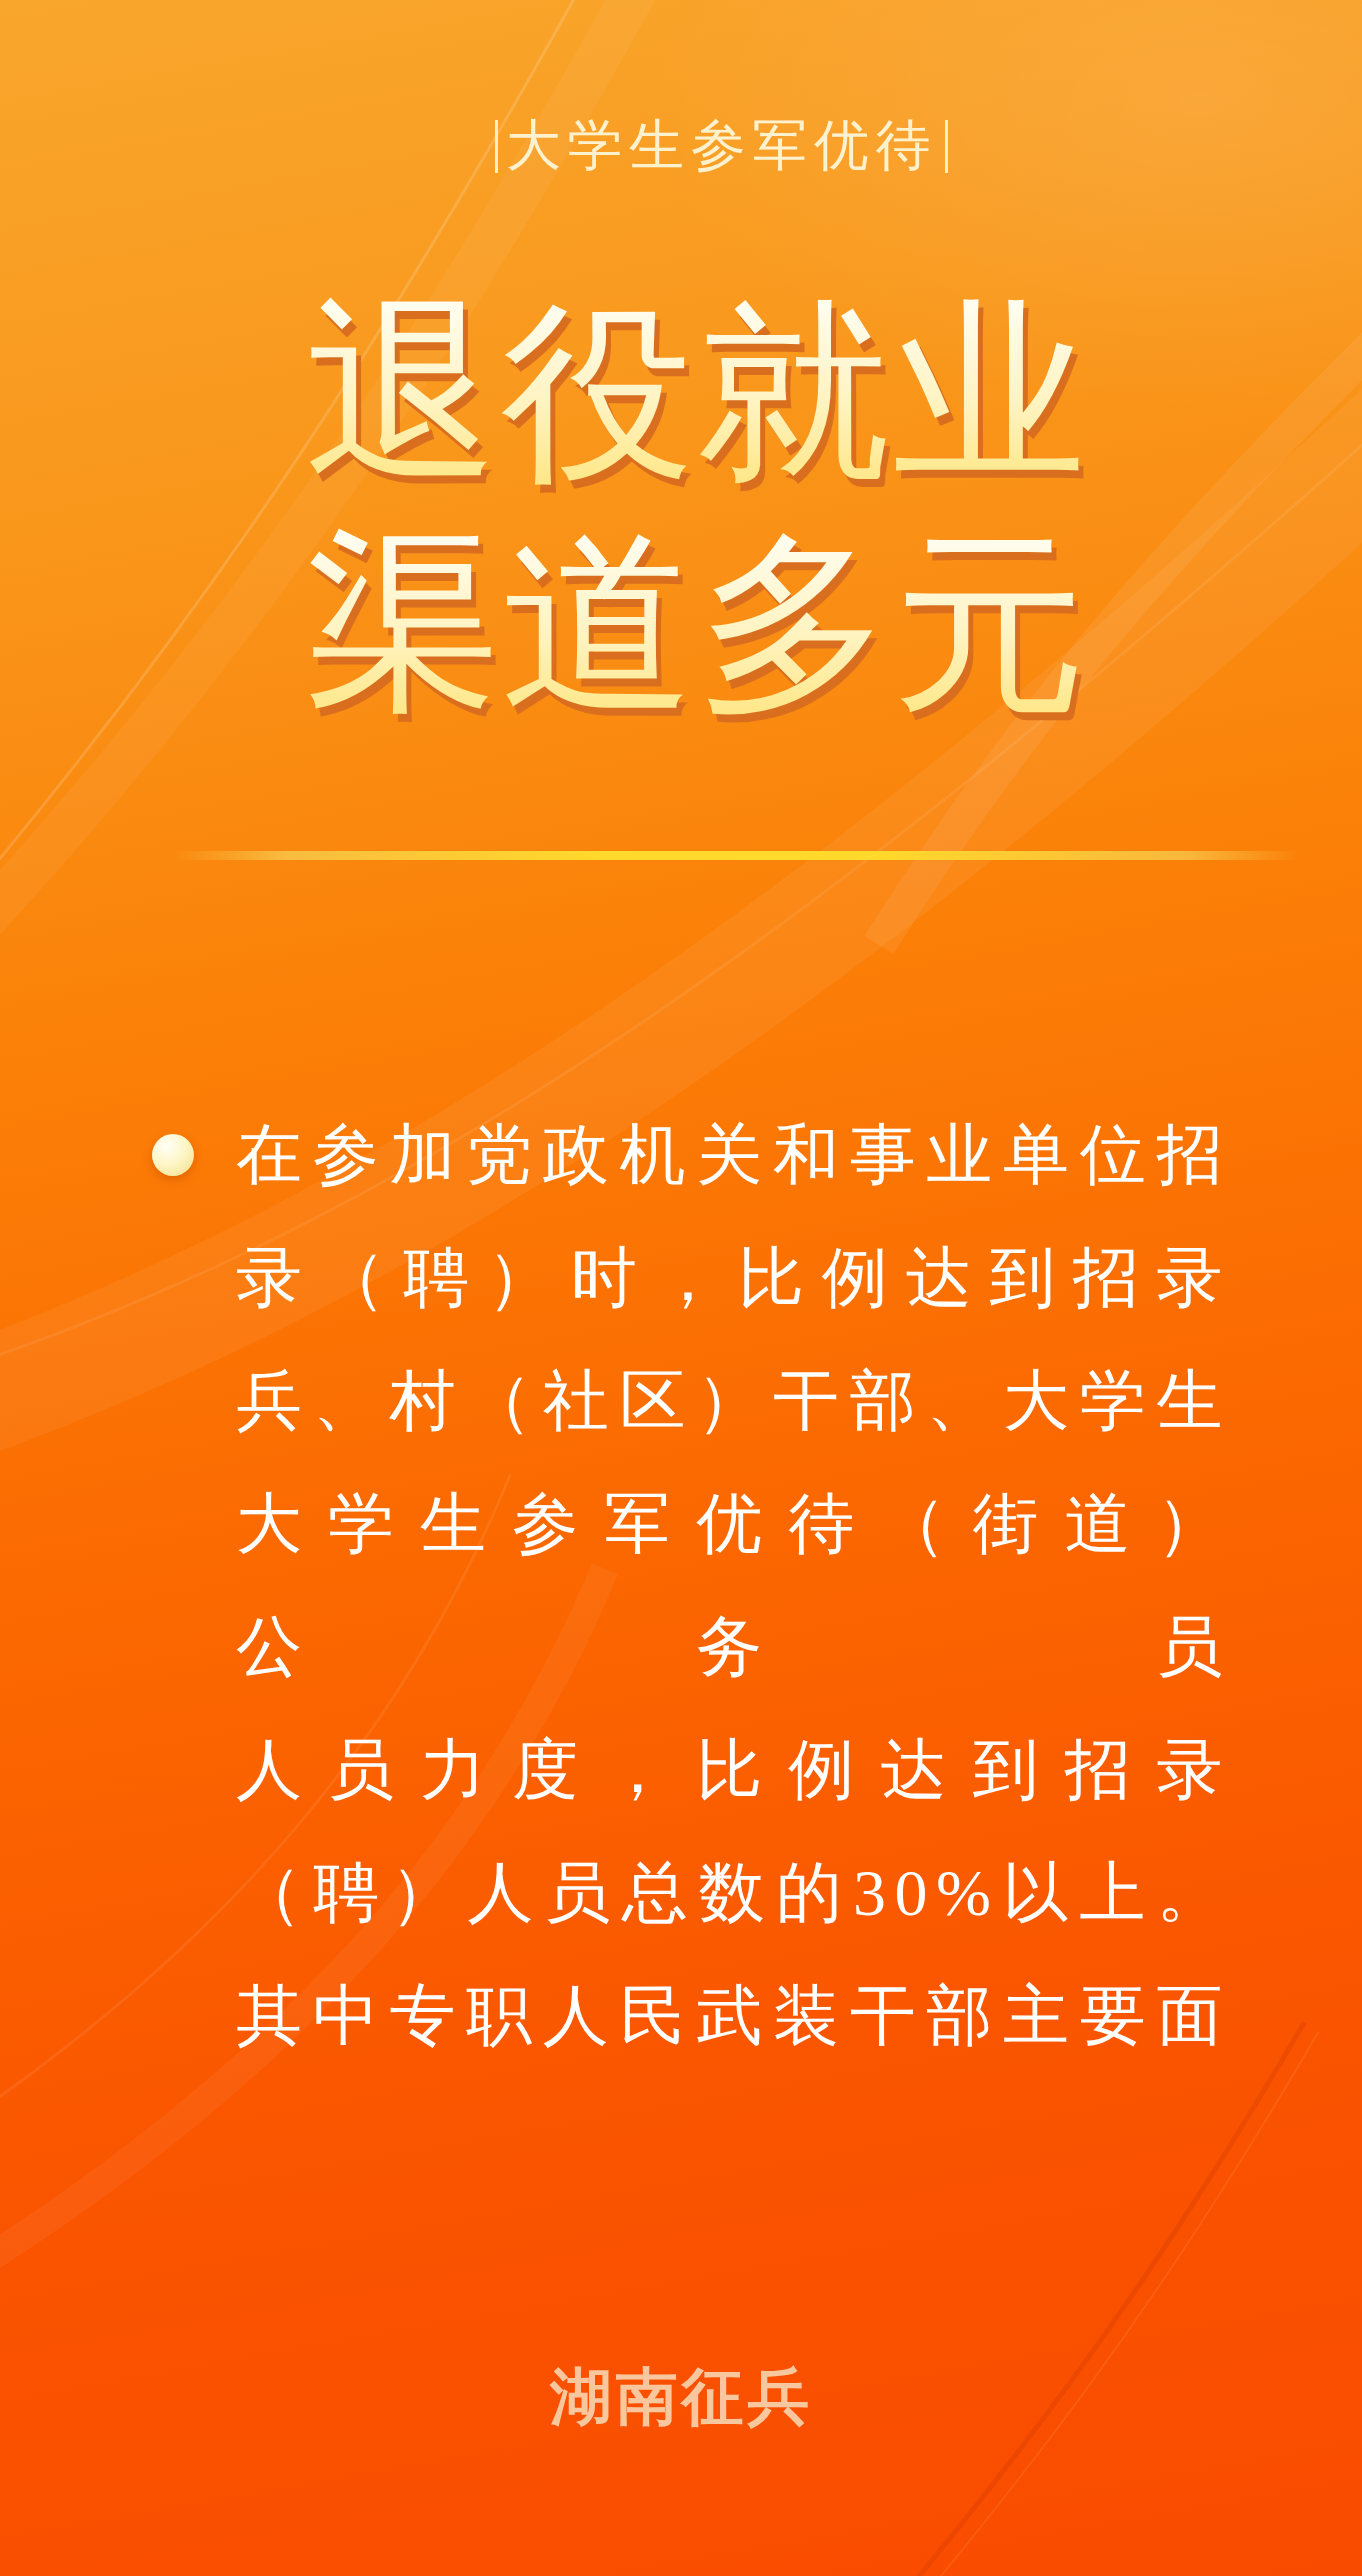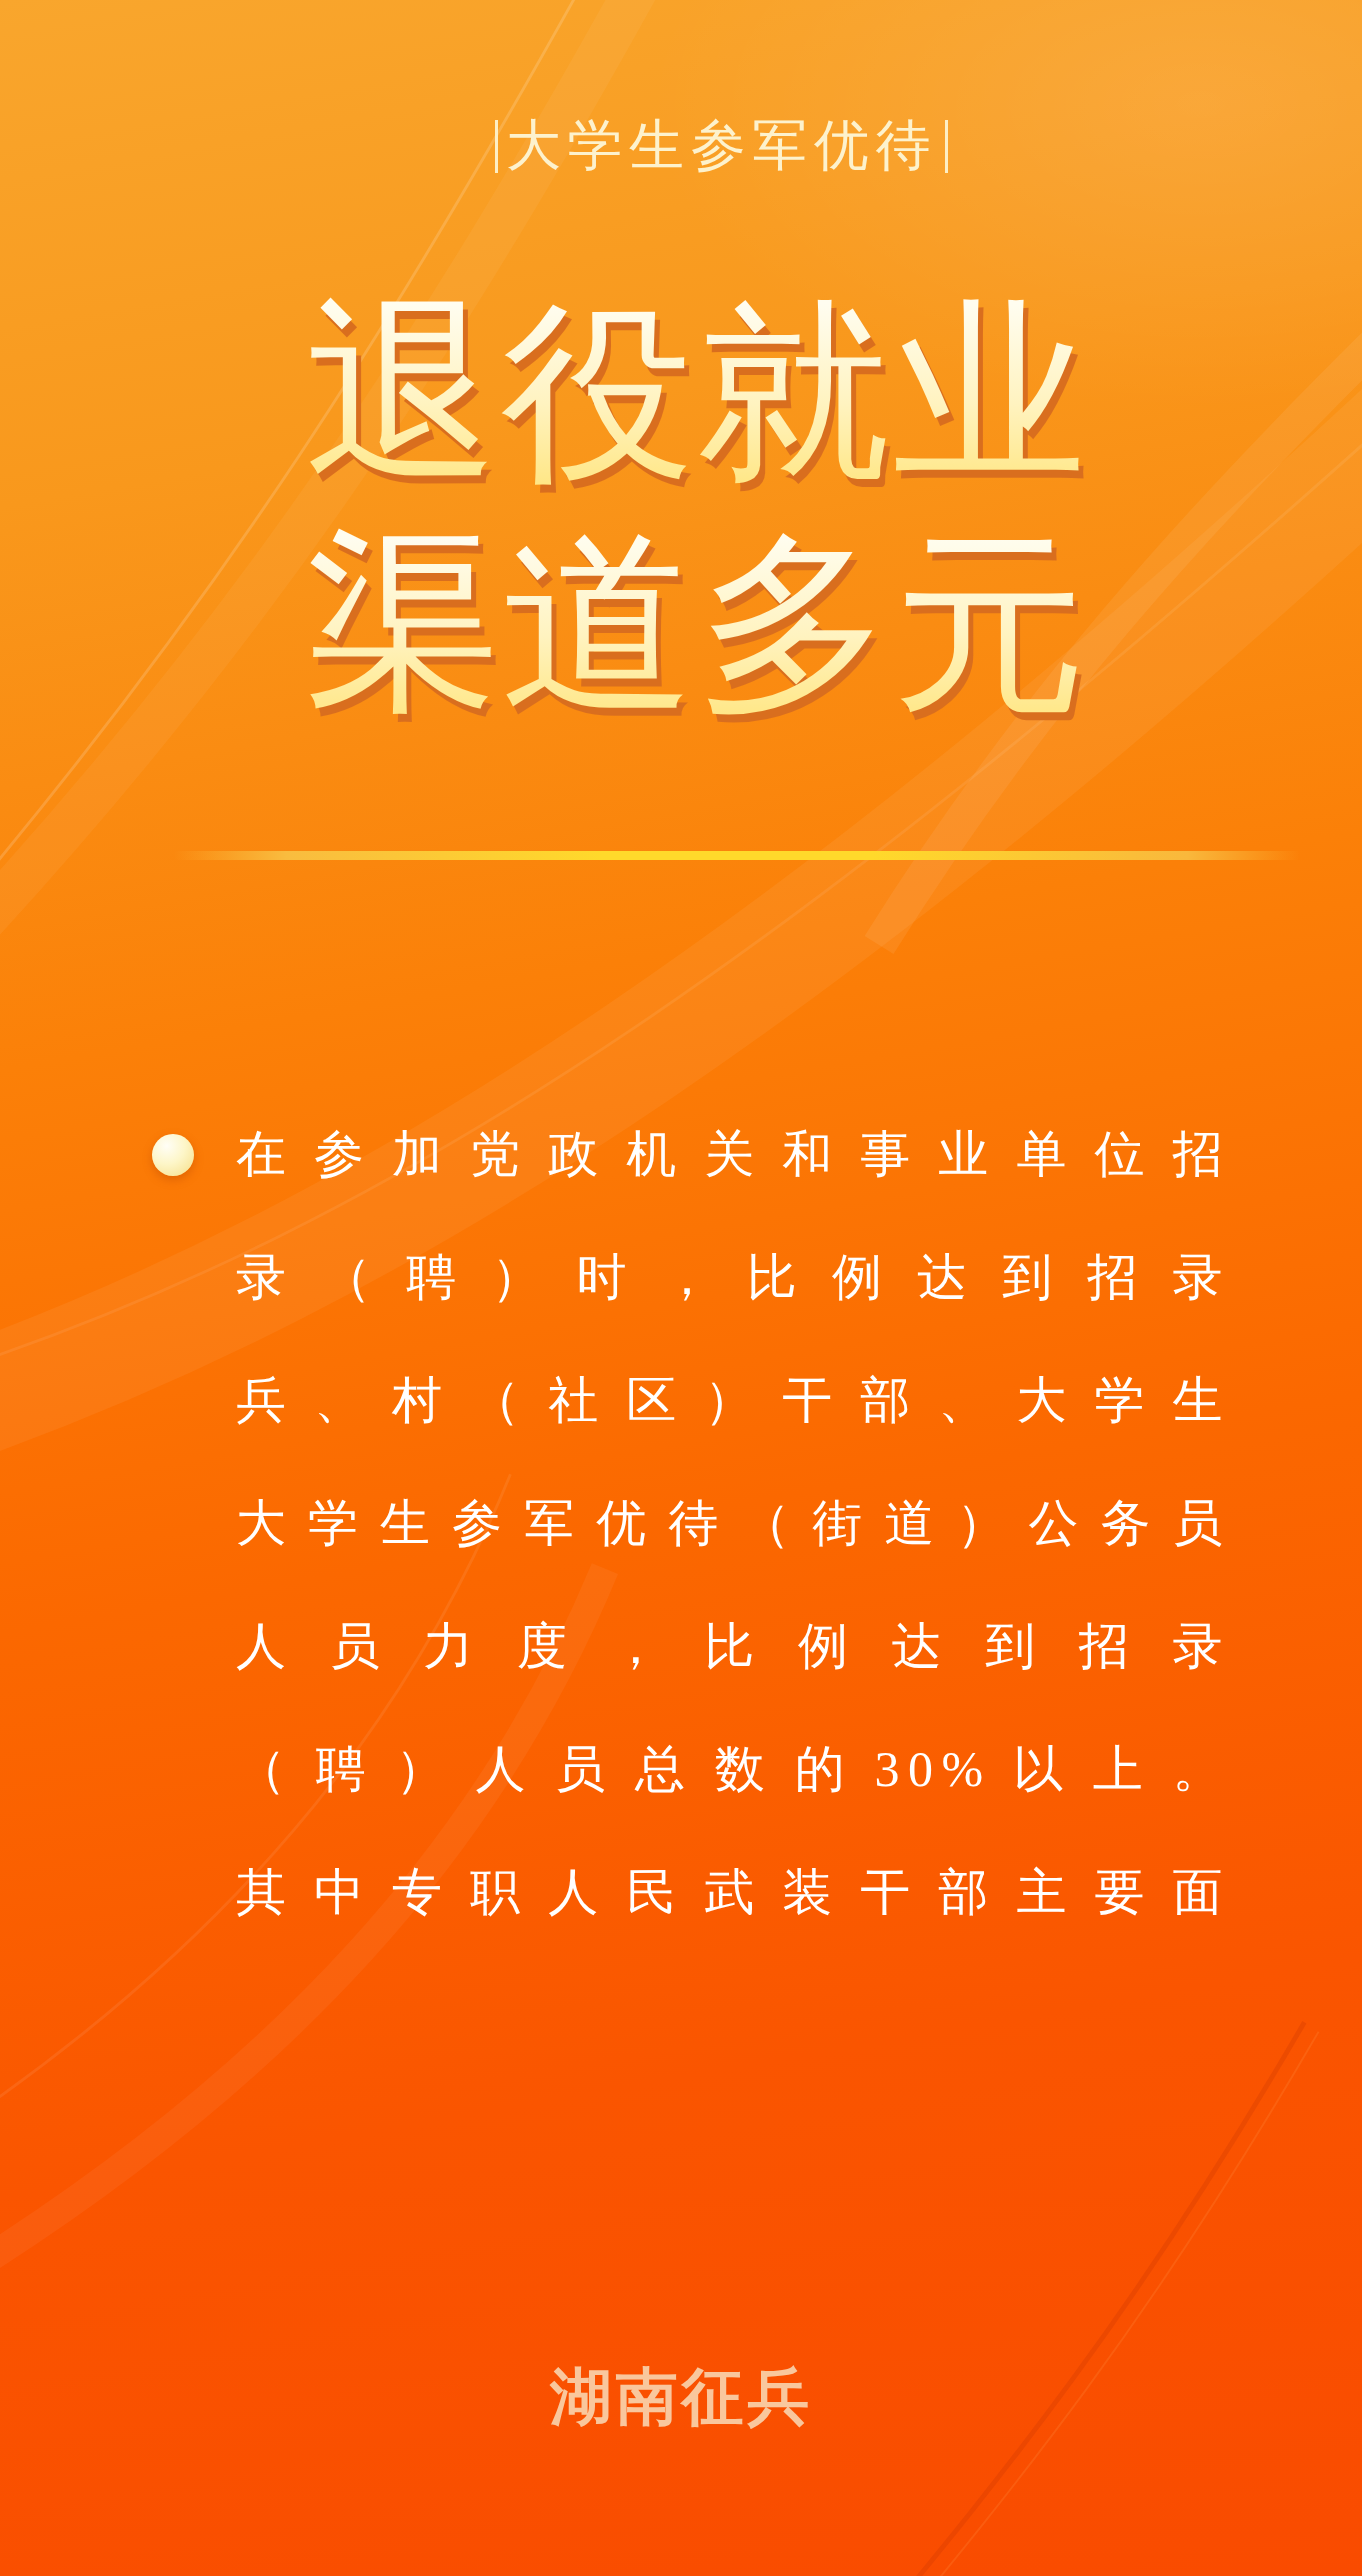--- a/index.html
+++ b/index.html
@@ -111,21 +111,21 @@
       #f5dd85 100%);
     box-shadow: 0 3.8px 9.4px rgba(175,60,0,0.35);
   }
   .body-text {
     position: absolute;
     top: 1093px;
     left: 236px;
     width: 995px;
     color: var(--body-color, #ffffff);
     font-family: "Liberation Serif", "DejaVu Serif", serif;
-    font-size: 50px;
+    font-size: 66px;
     line-height: 123px;
     word-break: keep-all;
   }
   .t-line {
     white-space: nowrap;
     letter-spacing: 8.5px;
   }
   .t-line.jl {
     white-space: normal;
     text-align: justify;

